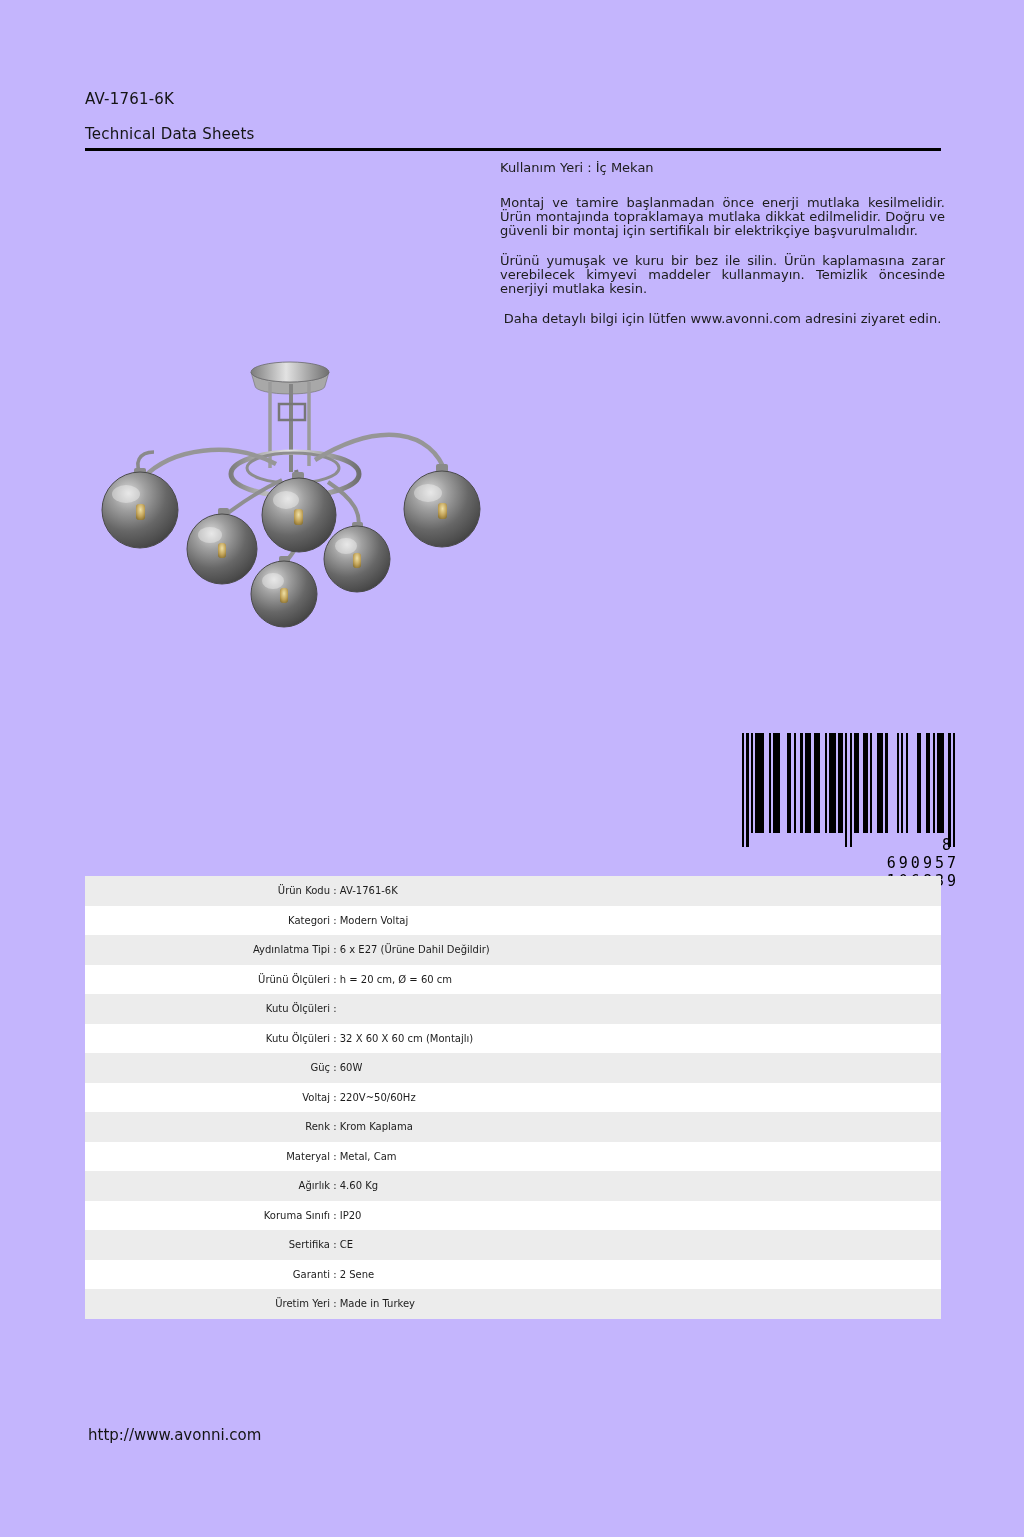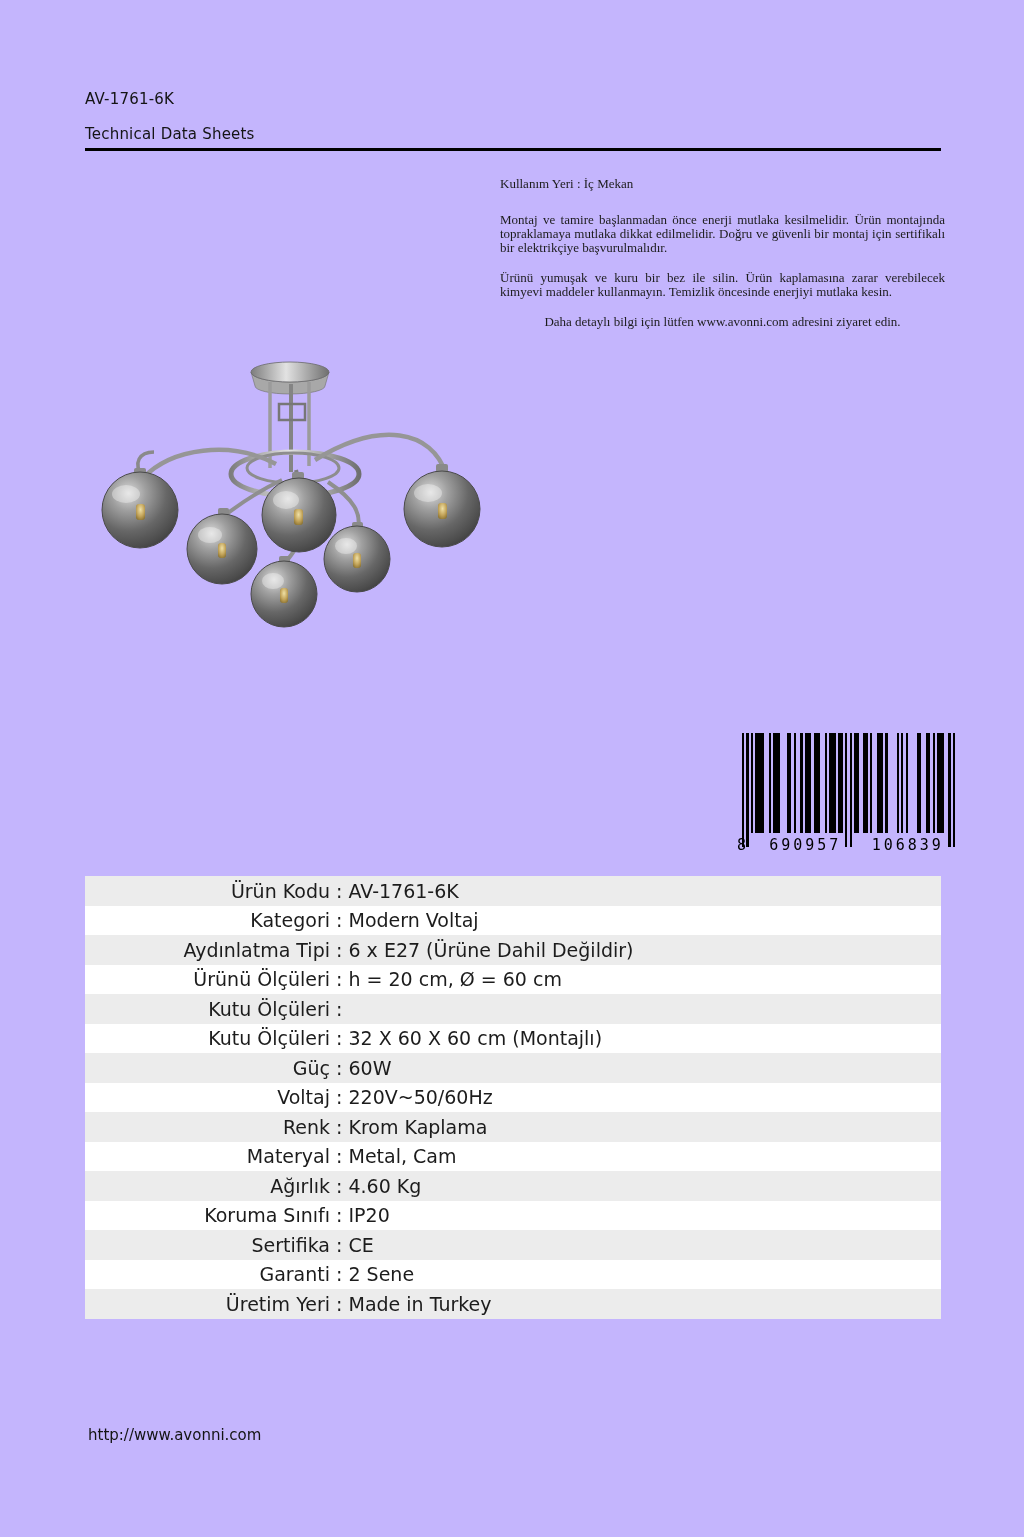--- a/index.html
+++ b/index.html
@@ -7,41 +7,41 @@
   body { font-family:"DejaVu Sans", sans-serif; color:#1c1c1c; }
   .page { position:relative; width:1024px; height:1537px; background:#c4b5fd; overflow:hidden; }
 
   
   .header { position:absolute; left:85px; top:90px; }
   .product-code { font-size:15px; color:#141414; letter-spacing:0.2px; }
   .doc-title { font-size:15px; color:#141414; margin-top:17px; letter-spacing:0.2px; }
   .header-rule { position:absolute; left:85px; top:148px; width:856px; height:3px; background:#000; }
 
   
-  .info-col { position:absolute; left:500px; top:176px; width:445px;font-family:Liberation Serif, serif; }
+  .info-col { position:absolute; left:500px; top:160px; width:445px; }
   .usage-line { font-size:13px; margin-bottom:21px; }
   .info-para { font-size:13px; line-height:14px; text-align:justify; margin-bottom:16px; }
   .info-para.no-wrap { white-space:nowrap; text-align:center; }
 
   
   .product-figure { position:absolute; left:80px; top:352px; width:420px; height:315px; }
 
   
   .barcode { position:absolute; left:737px; top:733px; width:222px; }
   .barcode-bars { position:relative; width:213px; height:100px; margin-left:5px; }
   .barcode-bars .bar { position:absolute; top:0; height:100px; background:#000; }
   .barcode-bars .bar.guard { height:114px; }
   .barcode-digits { display:flex; align-items:flex-end; margin-top:3px;
-                    font-family:"DejaVu Sans Mono", monospace; font-size:15px; color:#000; }
+                    font-family:"DejaVu Sans Mono", monospace; font-size:15px; color:#000;flex-direction:column; }
   .bc-first { margin-right:8px; }
   .bc-group { flex:1; text-align:center; letter-spacing:3px; }
 
   
   .spec-table { position:absolute; left:85px; top:876px; width:856px; }
-  .spec-row { display:flex; align-items:center; height:29.5px; font-size:19px; background:#ffffff; }
+  .spec-row { display:flex; align-items:center; height:29.5px; font-size:10px; background:#ffffff; }
   .spec-row:nth-child(odd) { background:#ececec; }
   .spec-label { width:245px; text-align:right; white-space:pre; }
   .spec-sep { white-space:pre; }
   .spec-value { flex:1; white-space:pre; }
 
   
   .footer-link { position:absolute; left:88px; top:1426px; font-size:15px; color:#141414; text-decoration:none; }
 </style>
 </head>
 <body>

